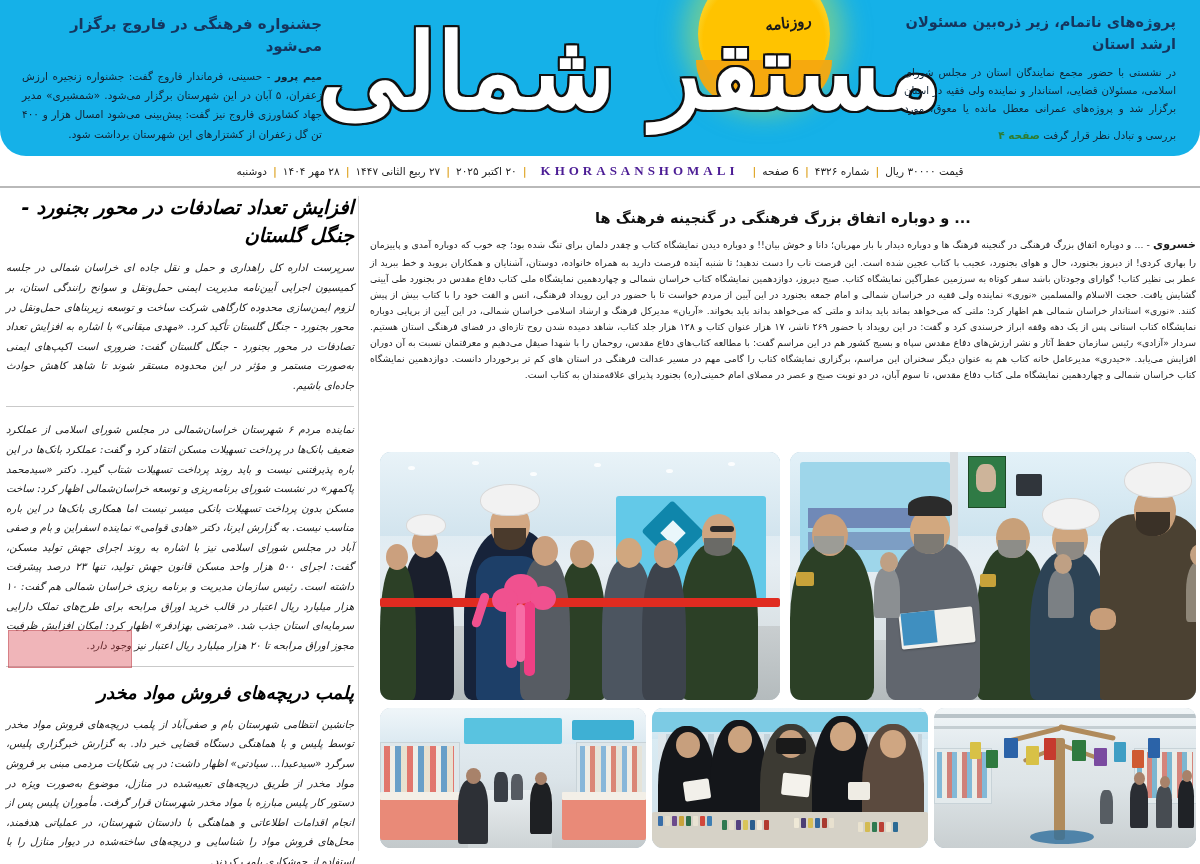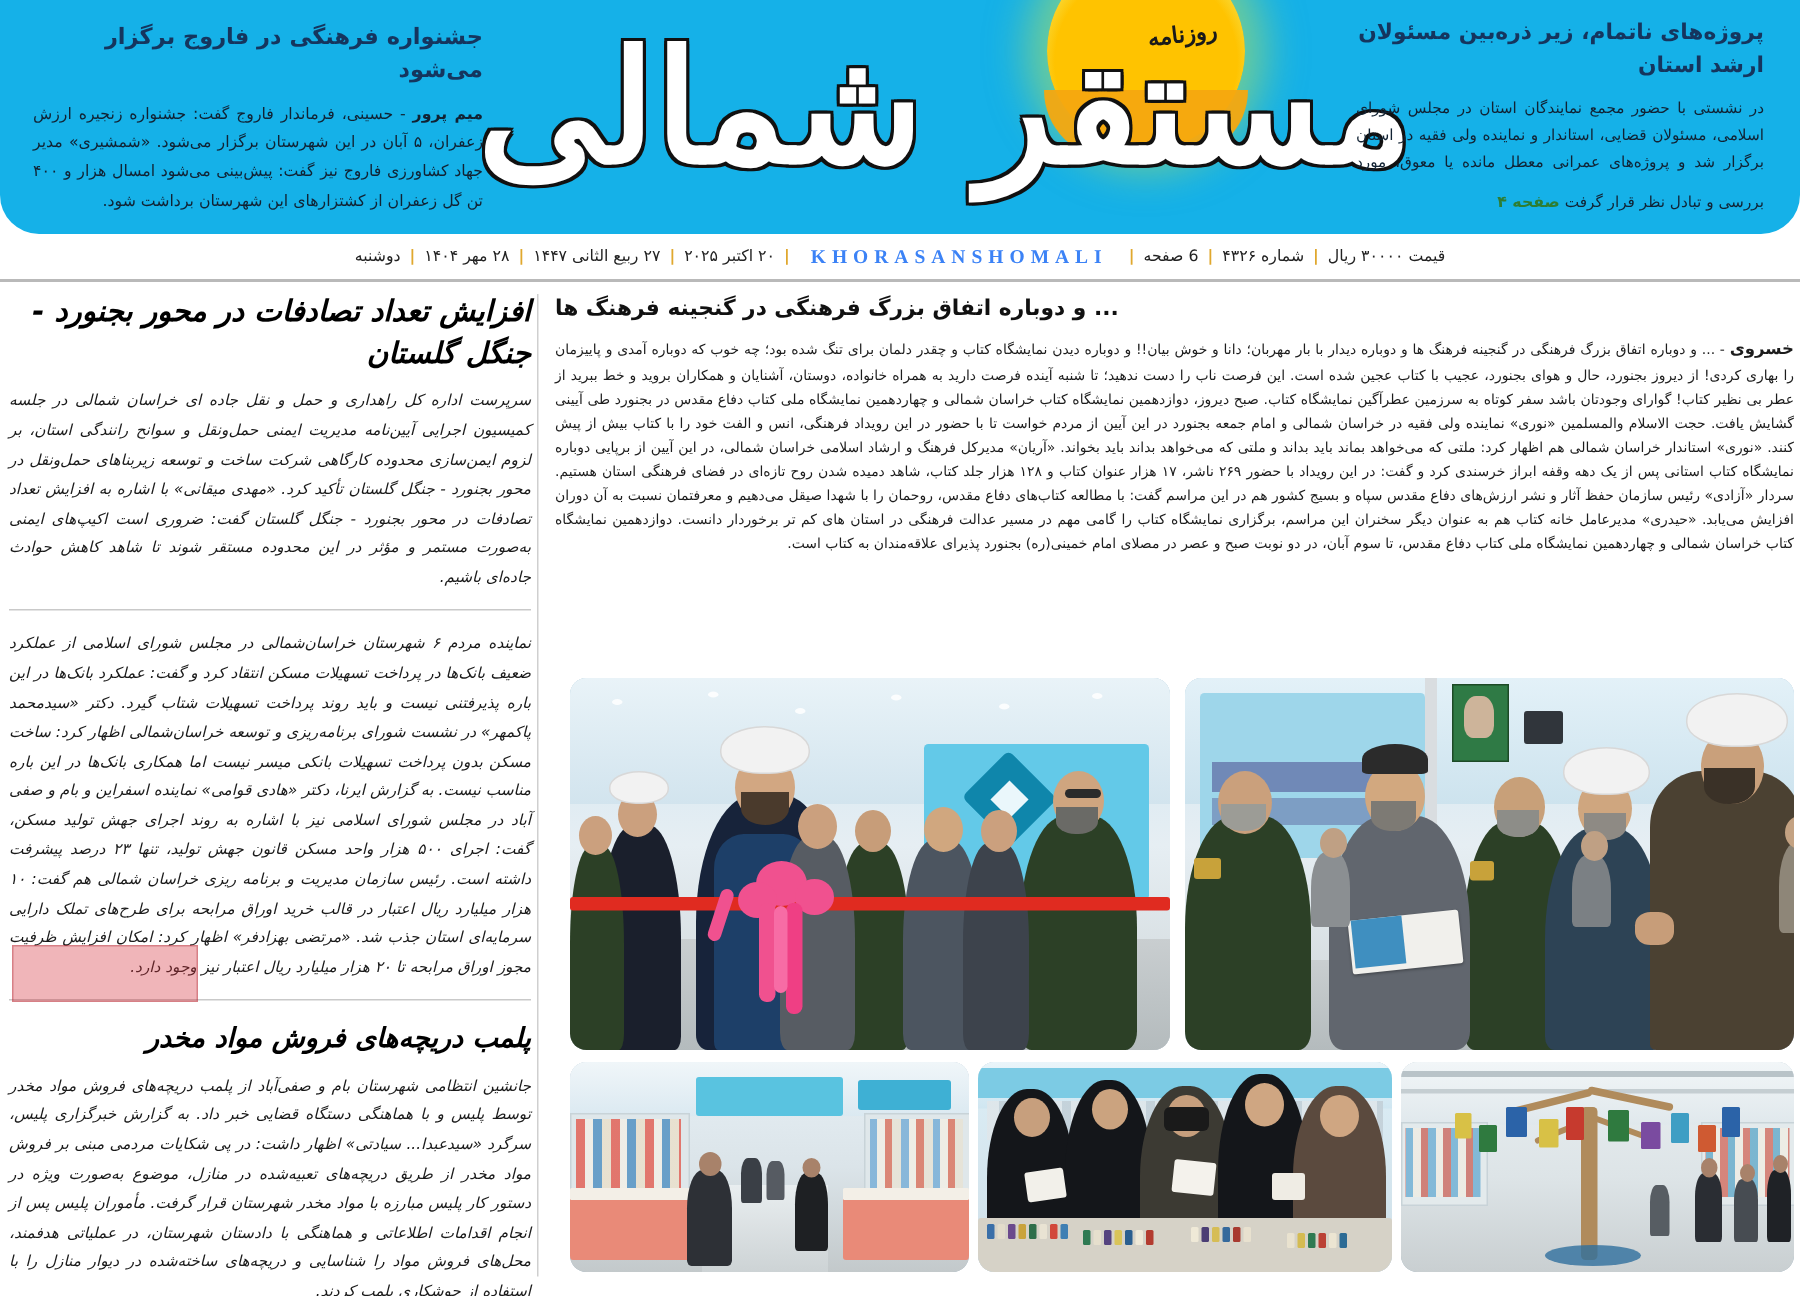--- a/index.html
+++ b/index.html
@@ -77,21 +77,21 @@
 
   
   .datebar{
     position:absolute;left:0;top:158px;width:1200px;height:26px;
     display:flex;align-items:center;justify-content:center;gap:6px;
     font-size:10.5px;color:#222;
   }
   .datebar .sep{color:#e0a82e;font-weight:700;}
   .datebar .latin{
     font-family:"Liberation Serif","DejaVu Serif",serif;
-    letter-spacing:4px;font-weight:700;font-size:13px;color:#3b82f6;direction:ltr;
+    letter-spacing:4px;font-weight:700;font-size:13px;color:#4c1d95;direction:ltr;
     padding:0 8px;
   }
   .rulebar{position:absolute;left:0;top:186px;width:1200px;height:2px;background:#b9b9b9;}
   .left-col{
     position:absolute;left:6px;top:194px;width:348px;height:666px;
     text-align:right;
   }
   .vrule{
     position:absolute;left:358px;top:196px;width:1px;height:655px;background:#cfcfcf;
   }
@@ -112,21 +112,21 @@
 
   .highlight-overlay{
     position:absolute;left:2px;top:210px;width:122px;height:36px;
     background:rgba(214,51,62,.36);
     border:1px solid rgba(170,30,40,.35);
     pointer-events:none;
   }
 
   
   .kicker{
-    font-size:14.5px;font-weight:700;text-align:left;color:#111;margin:4px 0 10px 0;
+    font-size:14.5px;font-weight:700;text-align:center;color:#111;margin:16px 0 10px 0;
   }
   .headline{
     font-size:47px;font-weight:700;text-align:center;line-height:1.1;color:#000;
     margin:0 0 14px 0;letter-spacing:-2px;
   }
   .subhead{
     font-size:14.5px;font-weight:700;text-align:center;color:#111;margin:0 0 11px 0;
   }
   .body-flow{
     font-size:9.3px;line-height:1.72;text-align:justify;color:#1c1c1c;

